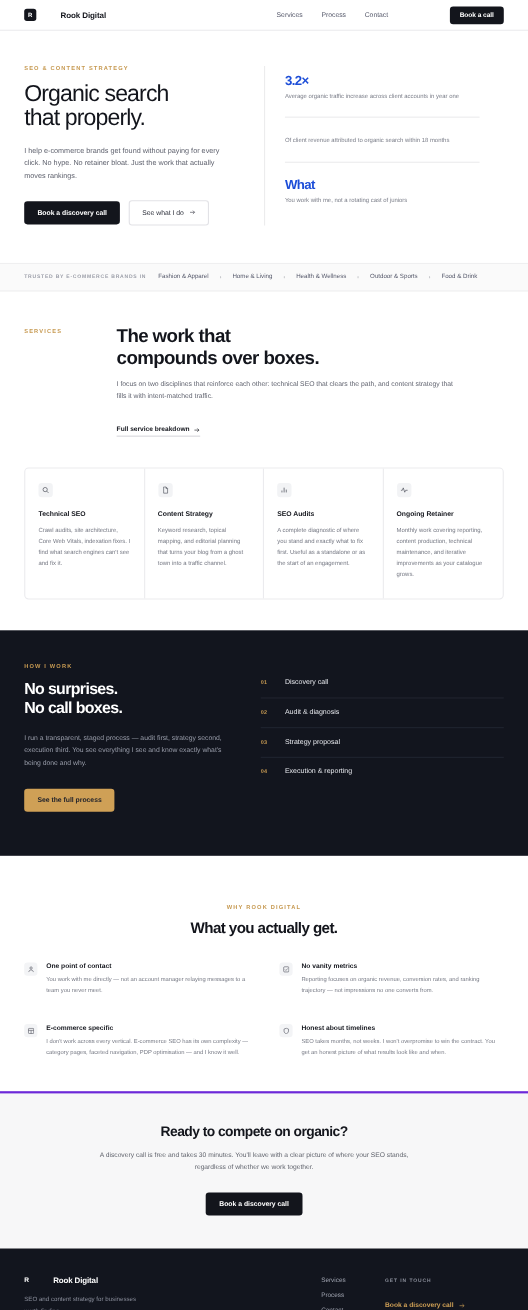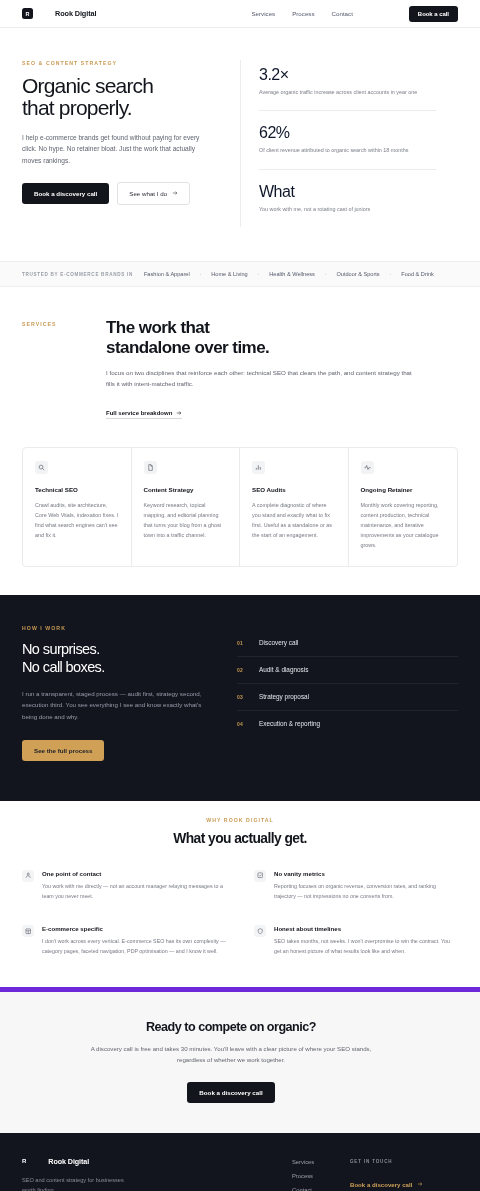--- a/index.html
+++ b/index.html
@@ -65,21 +65,21 @@
     background:#fff; color:#2b2e39; font-size:6.2px;
     padding:7px 11px; border-radius:3px; border:1px solid #e2e2e6;
     cursor:pointer; display:flex; align-items:center; gap:5px;
   }
   .hero-right {
     width:196px; border-left:1px solid #ececed;
     padding-left:18px; padding-top:6px;
   }
   .stat { padding:0 0 13px 0; }
   .stat + .stat { border-top:1px solid #ececed; padding-top:13px; }
-  .stat-value { font-size:16px; font-weight:normal; letter-spacing:-.5px; color:#0f172a; }
+  .stat-value { font-size:12px; font-weight:bold; letter-spacing:-.5px; color:#1d4ed8; }
   .stat-desc { font-size:5.4px; line-height:1.75; color:#7b7e89; margin-top:4px; }
 
   
   .trust {
     background:#fafafa;
     border-top:1px solid #efeff0; border-bottom:1px solid #efeff0;
     padding:9px 22px; display:flex; align-items:center; gap:11px;
   }
   .trust-label {
     font-size:4.6px; font-weight:bold; letter-spacing:.7px;
@@ -118,59 +118,59 @@
   }
   .card-icon svg { width:7px; height:7px; }
   .card-title { font-size:6.2px; font-weight:bold; color:#13151c; margin-bottom:7px; }
   .card-desc { font-size:5.4px; line-height:1.85; color:#767984; }
 
   
   .process { background:#12151e; padding:30px 22px 40px 22px; display:flex; }
   .process-left { width:215px; padding-right:22px; }
   .process .eyebrow { color:#c79a52; margin-bottom:10px; }
   .process-title {
-    font-size:14.5px; line-height:1.2; font-weight:normal;
+    font-size:14.5px; line-height:1.2; font-weight:bold;
     letter-spacing:-.6px; color:#fff; margin-bottom:12px;
   }
   .process-sub { font-size:6.2px; line-height:1.8; color:#9a9eab; margin-bottom:17px; }
   .btn-gold {
     background:#cfa056; color:#22232b; font-size:6.2px; font-weight:bold;
     padding:7px 12px; border-radius:3px; border:none; cursor:pointer;
   }
   .process-right { flex:1; padding-top:5px; }
   .step {
     display:flex; align-items:center; gap:13px;
     padding:9px 0 10px 0; border-bottom:1px solid #20242f;
   }
   .step:last-child { border-bottom:none; }
   .step-num { font-size:5px; font-weight:bold; color:#c79a52; letter-spacing:.3px; width:9px; }
   .step-label { font-size:6.4px; color:#e5e7ec; }
 
   
-  .benefits { padding:16px 22px 30px 22px; text-align:center; }
+  .benefits { padding:44px 22px 30px 22px; text-align:center; }
   .benefits .eyebrow { text-align:center; margin-bottom:8px; }
   .benefits-title {
     font-size:13.8px; font-weight:bold; letter-spacing:-.55px;
     color:#13151c; margin-bottom:24px;
   }
   .benefit-grid {
     display:grid; grid-template-columns:1fr 1fr;
     column-gap:28px; row-gap:24px; text-align:left;
   }
   .benefit { display:flex; gap:8px; }
   .b-icon {
     width:12px; height:12px; border-radius:3px; background:#f3f4f6;
     display:flex; align-items:center; justify-content:center; flex:none;
   }
   .b-icon svg { width:6.5px; height:6.5px; }
   .b-title { font-size:6.1px; font-weight:bold; color:#13151c; margin-bottom:5px; }
   .b-desc { font-size:5.3px; line-height:1.85; color:#767984; }
 
   
-  .cta { background:#f7f7f8; border-top:5px solid #6d28d9; padding:28px 40px 30px 22px; text-align:center; }
+  .cta { background:#f7f7f8; border-top:2px solid #6d28d9; padding:28px 40px 30px 22px; text-align:center; }
   .cta-title { font-size:12.6px; font-weight:bold; letter-spacing:-.5px; color:#13151c; margin-bottom:10px; }
   .cta-sub { font-size:6.1px; line-height:1.78; color:#63666f; max-width:300px; margin:0 auto 15px auto; }
 
   
   .footer { background:#12151e; padding:24px 22px 0 22px; }
   .footer-top { display:flex; padding-bottom:26px; }
   .footer-brand { width:270px; }
   .footer-brand .brand { margin-bottom:9px; }
   .footer-brand .brand-mark { background:transparent; color:#fff; width:auto; height:auto; font-size:6px; }
   .footer-brand .brand-name { color:#fff; font-size:7.2px; }
@@ -222,21 +222,20 @@
             </svg>
         </button>
       </div>
     </div>
     <div class="hero-right">
       <div class="stat">
         <div class="stat-value">3.2×</div>
         <div class="stat-desc">Average organic traffic increase across client accounts in year one</div>
       </div>
       <div class="stat">
-        <div class="stat-value">62%</div>
         <div class="stat-desc">Of client revenue attributed to organic search within 18 months</div>
       </div>
       <div class="stat">
         <div class="stat-value">What</div>
         <div class="stat-desc">You work with me, not a rotating cast of juniors</div>
       </div>
     </div>
   </div>
 
   <div class="trust">
@@ -253,21 +252,21 @@
       <span class="trust-item">Food &amp; Drink</span>
     </div>
   </div>
 
   <div class="services">
     <div class="services-head">
       <div class="eyebrow">SERVICES</div>
       <div class="services-copy">
         <h2 class="sec-title">
           <span>The work that</span><br>
-          <span>standalone over time.</span>
+          <span>compounds over boxes.</span>
         </h2>
         <p class="sec-sub">I focus on two disciplines that reinforce each other: technical SEO that clears the path, and content strategy that fills it with intent-matched traffic.</p>
         <a class="link-arrow" href="#">
           <span>Full service breakdown</span>
           <svg viewBox="0 0 16 16" width="6" height="6">
               <path d="M2 8h11M9 4l4 4-4 4" fill="none" stroke="#13151c" stroke-width="1.5"></path>
             </svg>
         </a>
       </div>
     </div>

